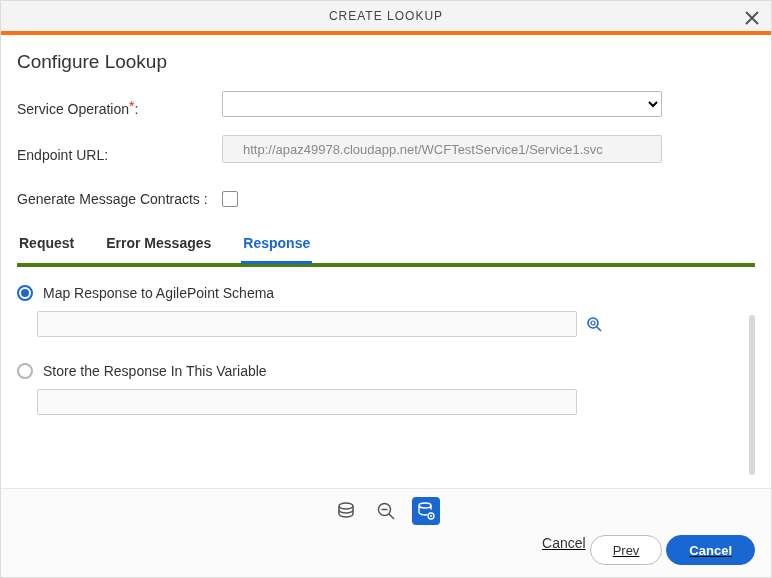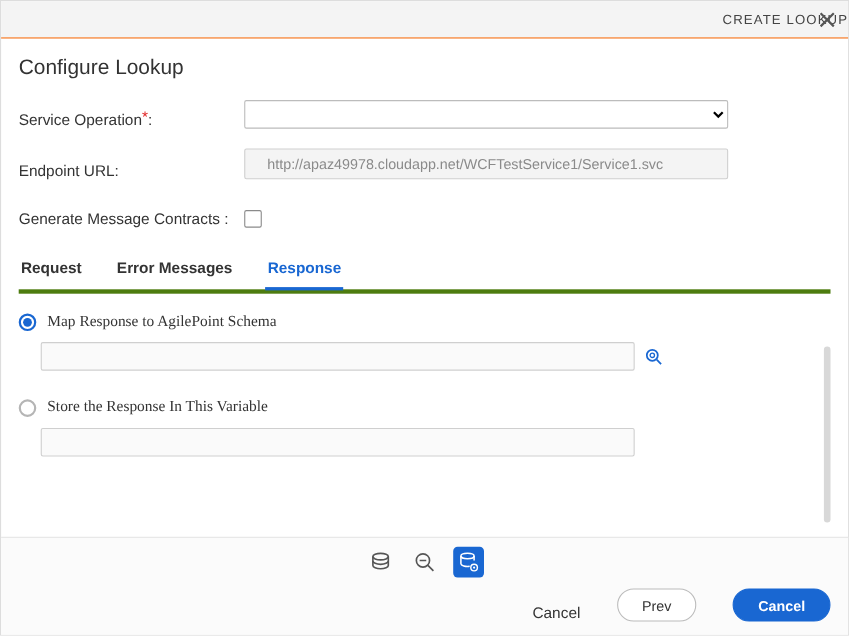--- a/index.html
+++ b/index.html
@@ -1,47 +1,47 @@
 <!DOCTYPE html>
 <html><head>
 <meta charset="utf-8">
 <style>
   * { box-sizing: border-box; margin: 0; padding: 0; }
   html, body { width: 772px; height: 578px; font-family: Arial, Helvetica, sans-serif; background: #fff; }
   .dialog { display: flex; flex-direction: column; width: 100%; height: 100%; border: 1px solid #ddd; }
-  .titlebar { position: relative; height: 34px; background: #f4f4f4; border-bottom: 1px solid #f97316; display: flex; align-items: center; justify-content: flex-end; }
+  .titlebar { position: relative; height: 34px; background: #f4f4f4; border-bottom: 4px solid #f97316; display: flex; align-items: center; justify-content: center; }
   .titlebar-title { font-size: 12px; letter-spacing: 1px; color: #444; font-weight: 500; }
   .close-btn { position: absolute; right: 6px; top: 4px; width: 26px; height: 26px; display: flex; align-items: center; justify-content: center; cursor: pointer; color: #555; }
   .close-btn svg { width: 14px; height: 14px; }
   .content { flex: 1; padding: 16px 16px 0 16px; overflow: hidden; position: relative; }
   h2.config-title { font-size: 19px; font-weight: 500; color: #333; margin-bottom: 18px; }
   .form-row { display: flex; align-items: flex-end; margin-bottom: 18px; }
   .form-label { width: 205px; font-size: 14px; color: #333; }
   .req { color: #e02020; font-size: 14px; position: relative; top: -3px; }
   .select { flex: 0 0 440px; height: 26px; border: 1px solid #bcbcbc; border-radius: 2px; background: #fff; font-size: 13px; padding: 0 4px; }
   .text-ro { flex: 0 0 440px; height: 28px; border: 1px solid #cfcfcf; border-radius: 2px; background: #f4f4f4; color: #8a8a8a; font-size: 13px; padding: 0 20px; }
   .check { width: 16px; height: 16px; border: 1px solid #8a8a8a; border-radius: 2px; background: #fff; cursor: pointer; }
   .tabs { display: flex; gap: 28px; margin-top: 28px; border-bottom: 4px solid #4d7c0f; }
   .tab { padding: 0 2px 10px 2px; font-size: 14px; color: #333; cursor: pointer; font-weight: 600; }
   .tab.active { color: #1967d2; border-bottom: 3px solid #1967d2; margin-bottom: -1px; }
   .scroll-region { margin-top: 18px; position: relative; }
-  .radio-row { display: flex; align-items: flex-start; gap: 10px; margin-bottom: 10px; font-family: Liberation Serif, serif; }
+  .radio-row { display: flex; align-items: flex-start; gap: 10px; margin-bottom: 10px; }
   .radio { width: 16px; height: 16px; border: 2px solid #1967d2; border-radius: 50%; display: inline-flex; align-items: center; justify-content: center; cursor: pointer; }
   .radio.empty { border-color: #b5b5b5; }
   .radio .dot { width: 8px; height: 8px; background: #1967d2; border-radius: 50%; }
   .radio-label { font-size: 14px; color: #333; }
   .subfield { display: flex; align-items: center; gap: 8px; margin: 0 0 26px 20px; }
   .subfield input { width: 540px; height: 26px; border: 1px solid #cfcfcf; border-radius: 2px; background: #fafafa; font-size: 13px; padding: 0 6px; }
   .lookup-icon { width: 18px; height: 18px; cursor: pointer; color: #1967d2; }
   .scrollbar { position: absolute; right: 16px; top: 280px; width: 6px; height: 160px; background: #d8d8d8; border-radius: 3px; }
   .footer { border-top: 1px solid #e6e6e6; background: #fbfbfb; padding: 8px 16px 12px 16px; }
   .footer-icons { display: flex; justify-content: center; gap: 12px; margin-bottom: 10px; }
   .ficon { width: 28px; height: 28px; display: flex; align-items: center; justify-content: center; border-radius: 4px; color: #555; cursor: pointer; }
   .ficon.active { background: #1967d2; color: #fff; }
-  .footer-buttons { display: flex; justify-content: flex-end; align-items: flex-end; gap: 33px; }
+  .footer-buttons { display: flex; justify-content: flex-end; align-items: flex-start; gap: 4px; text-decoration: underline; }
   .link-btn { color: #333; font-size: 14px; cursor: pointer; }
   .btn { height: 30px; border-radius: 15px; font-size: 13px; padding: 0 22px; cursor: pointer; border: 1px solid #bcbcbc; background: #fff; color: #333; }
   .btn.primary { background: #1967d2; border-color: #1967d2; color: #fff; font-weight: 600; }
 </style>
 </head>
 <body>
 
 <div class="dialog">
 
   <div class="titlebar">

